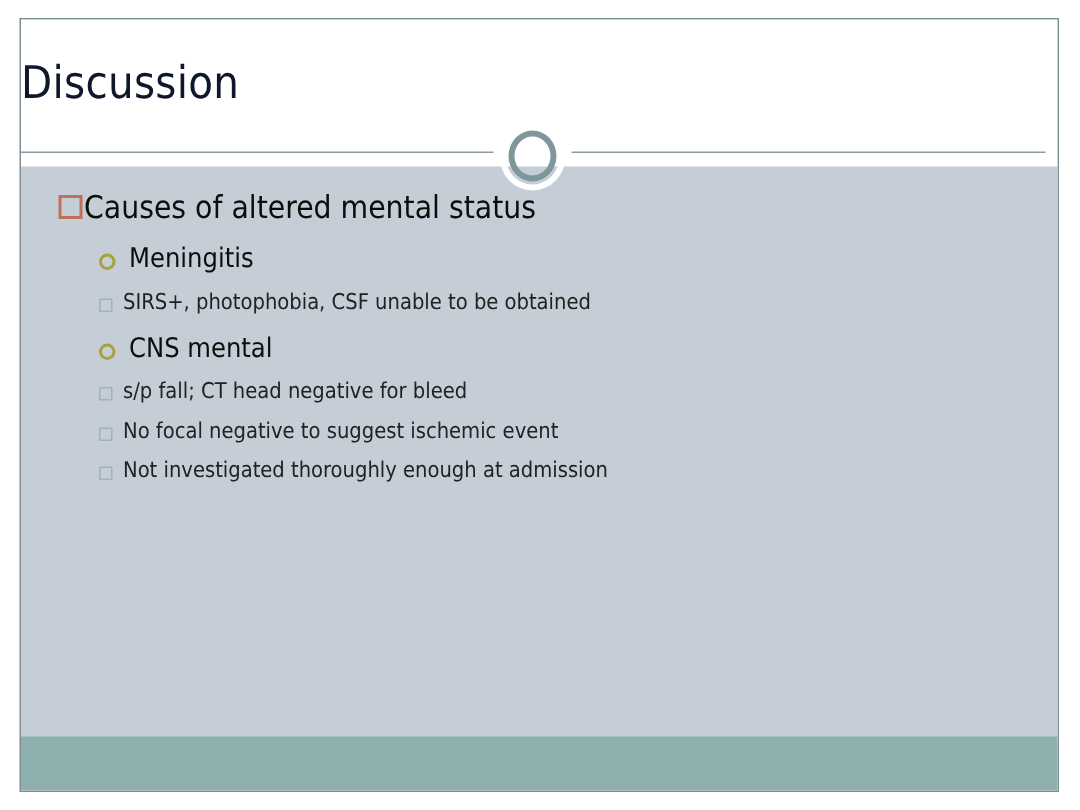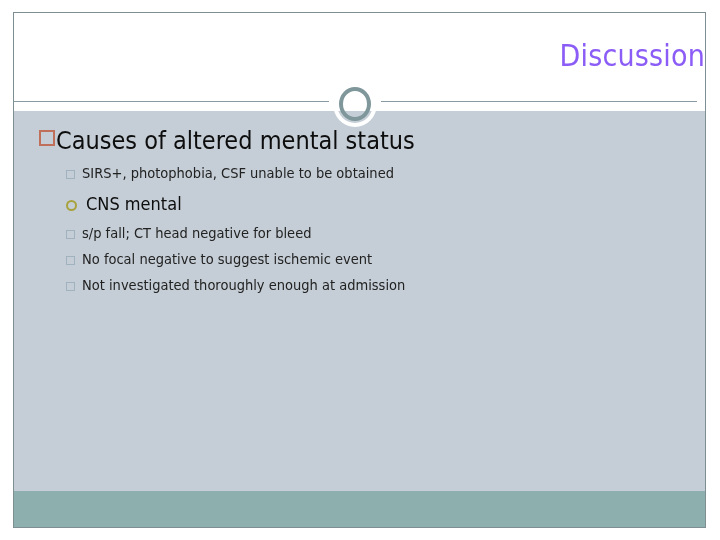--- a/index.html
+++ b/index.html
@@ -34,24 +34,24 @@
     top: 0;
     width: 100%;
     height: 98px;
     background: #ffffff;
   }
   .slide-title {
     position: absolute;
     left: 0;
     top: 26px;
     width: 100%;
-    text-align: right;
+    text-align: left;
     font-size: 30px;
     font-weight: 400;
-    color: #8b5cf6;
+    color: #0f172a;
     font-family: "DejaVu Sans Condensed", "DejaVu Sans", sans-serif;
     letter-spacing: 0.2px;
     line-height: 1.1;
   }
 
   
   .divider {
     position: absolute;
     left: 0px;
     top: 88px;
@@ -134,21 +134,21 @@
   .lvl1 .marker {
     width: 16px;
     height: 16px;
     border: 2px solid #c0705a;
     box-sizing: border-box;
     flex: 0 0 auto;
     margin-top: 5px;
     margin-right: 1px;
   }
   .lvl1 .txt {
-    font-size: 25px;
+    font-size: 21px;
     color: #0d0d0d;
     line-height: 1.25;
     font-family: "DejaVu Sans Condensed", "DejaVu Sans", sans-serif;
   }
 
   
   .lvl2 {
     padding-left: 52px;
     margin-top: 11px;
   }
@@ -208,20 +208,24 @@
 
   <div class="body-zone">
     <div class="content">
 
       <div class="row lvl1">
         <span class="marker"></span>
         <span class="txt">Causes of altered mental status</span>
       </div>
 
       <div class="grp">
+        <div class="row lvl2">
+          <span class="marker"></span>
+          <span class="txt">Meningitis</span>
+        </div>
         <div class="row lvl3">
           <span class="marker"></span>
           <span class="txt">SIRS+, photophobia, CSF unable to be obtained</span>
         </div>
       </div>
 
 
       <div class="grp">
         <div class="row lvl2">
           <span class="marker"></span>

